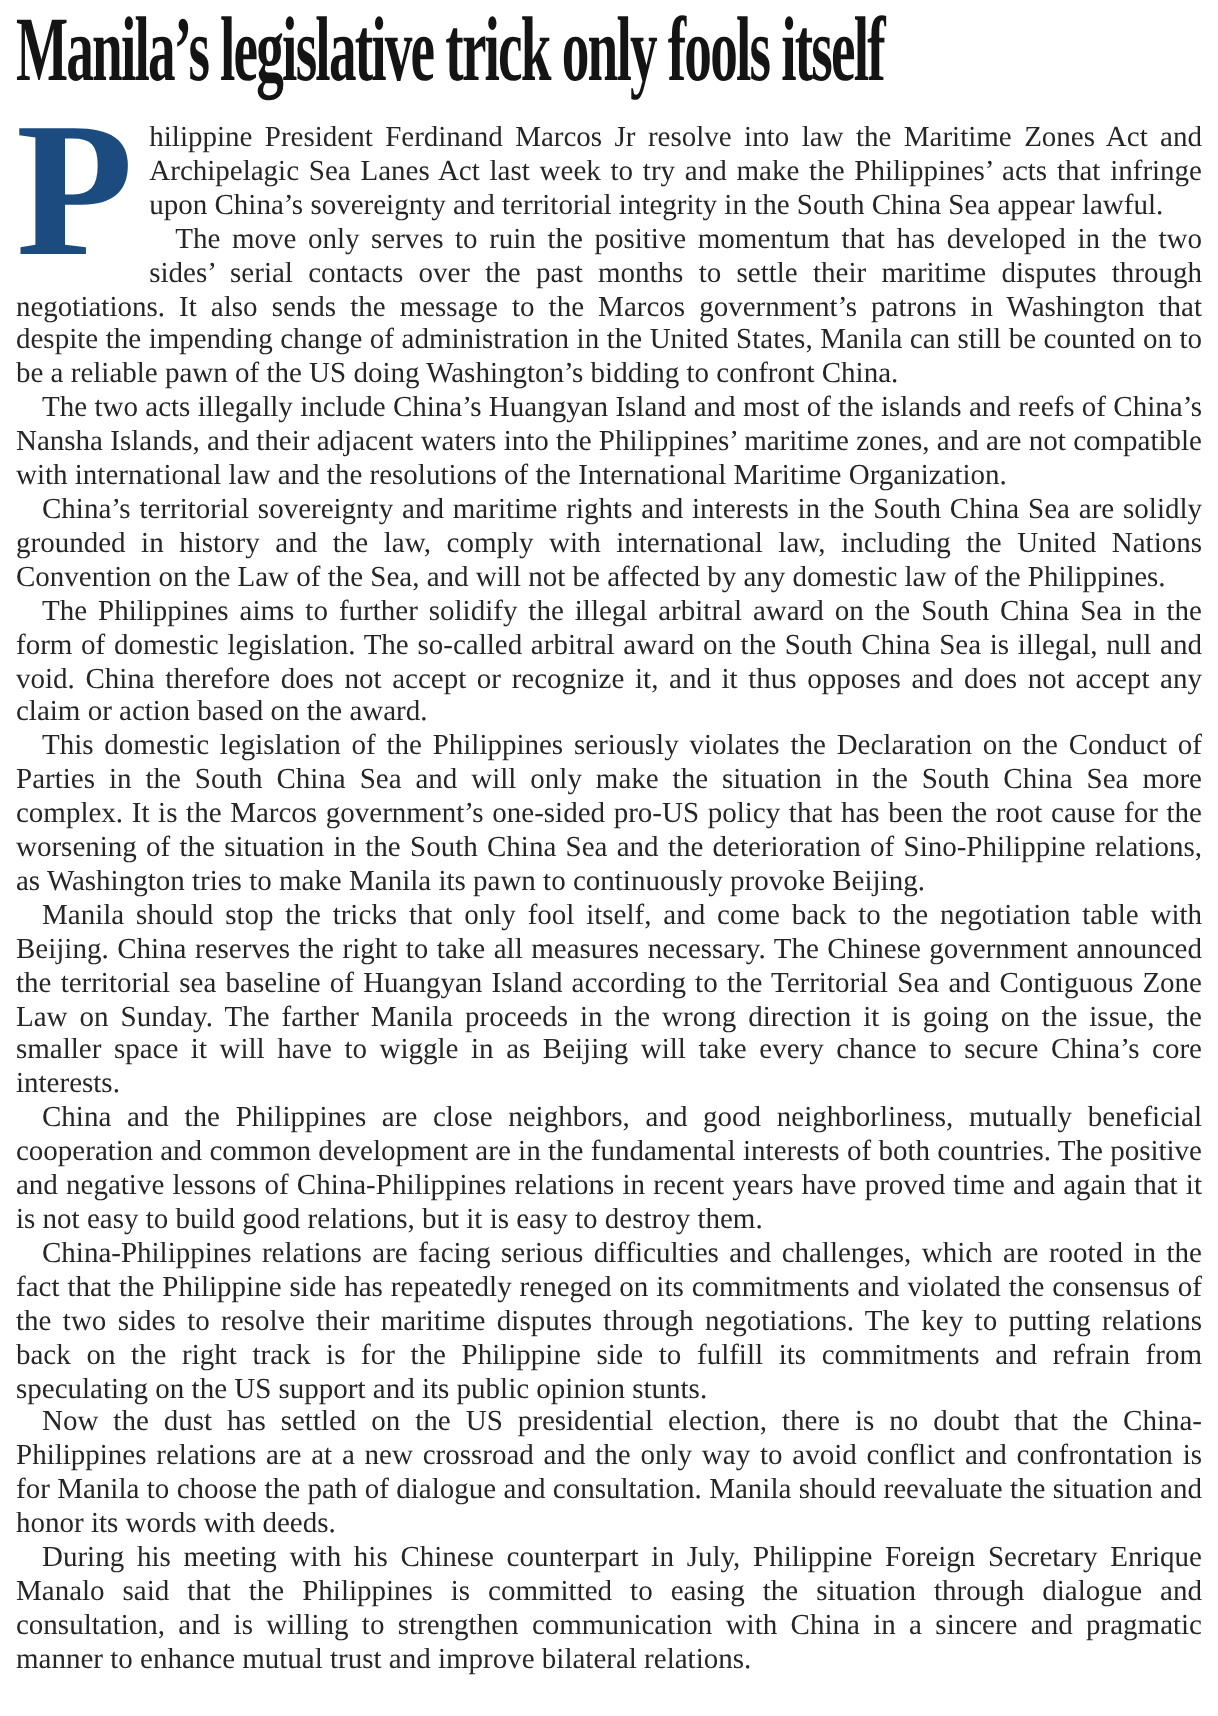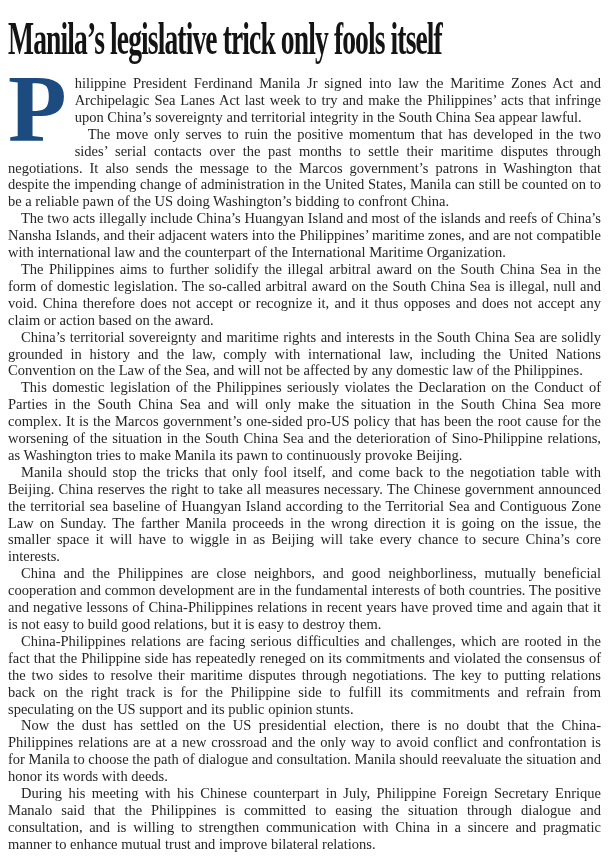--- a/index.html
+++ b/index.html
@@ -7,21 +7,21 @@
     padding: 0;
     background: #ffffff;
   }
   body {
     width: 609px;
     height: 858px;
     overflow: hidden;
     font-family: "Liberation Serif", "DejaVu Serif", serif;
   }
   .page {
-    padding: 16px 8px 0 8px;
+    padding: 2px 8px 0 8px;
   }
   .headline {
     margin: 0;
     font-weight: bold;
     color: #141414;
     font-size: 46px;
     line-height: 46px;
     letter-spacing: -1.5px;
     white-space: nowrap;
     transform: scaleX(0.60);
@@ -55,27 +55,27 @@
 </head>
 <body>
 
 <div class="page">
 
   <h1 class="headline">Manila’s legislative trick only fools itself</h1>
 
   <div class="article-body">
 
     <p class="lead">
-      <span class="dropcap">P</span><span>hilippine President Ferdinand Manila Jr signed into law the Maritime Zones Act and Archipelagic Sea Lanes Act last week to try and make the Philippines’ acts that infringe upon China’s sovereignty and territorial integrity in the South China Sea appear lawful.</span>
+      <span class="dropcap">P</span><span>hilippine President Ferdinand Marcos Jr resolve into law the Maritime Zones Act and Archipelagic Sea Lanes Act last week to try and make the Philippines’ acts that infringe upon China’s sovereignty and territorial integrity in the South China Sea appear lawful.</span>
     </p>
 
     <p>The move only serves to ruin the positive momentum that has developed in the two sides’ serial contacts over the past months to settle their maritime disputes through negotiations. It also sends the message to the Marcos government’s patrons in Washington that despite the impending change of administration in the United States, Manila can still be counted on to be a reliable pawn of the US doing Washington’s bidding to confront China.</p>
-    <p>The two acts illegally include China’s Huangyan Island and most of the islands and reefs of China’s Nansha Islands, and their adjacent waters into the Philippines’ maritime zones, and are not compatible with international law and the counterpart of the International Maritime Organization.</p>
+    <p>The two acts illegally include China’s Huangyan Island and most of the islands and reefs of China’s Nansha Islands, and their adjacent waters into the Philippines’ maritime zones, and are not compatible with international law and the resolutions of the International Maritime Organization.</p>
+    <p>China’s territorial sovereignty and maritime rights and interests in the South China Sea are solidly grounded in history and the law, comply with international law, including the United Nations Convention on the Law of the Sea, and will not be affected by any domestic law of the Philippines.</p>
     <p>The Philippines aims to further solidify the illegal arbitral award on the South China Sea in the form of domestic legislation. The so-called arbitral award on the South China Sea is illegal, null and void. China therefore does not accept or recognize it, and it thus opposes and does not accept any claim or action based on the award.</p>
-    <p>China’s territorial sovereignty and maritime rights and interests in the South China Sea are solidly grounded in history and the law, comply with international law, including the United Nations Convention on the Law of the Sea, and will not be affected by any domestic law of the Philippines.</p>
     <p>This domestic legislation of the Philippines seriously violates the Declaration on the Conduct of Parties in the South China Sea and will only make the situation in the South China Sea more complex. It is the Marcos government’s one-sided pro-US policy that has been the root cause for the worsening of the situation in the South China Sea and the deterioration of Sino-Philippine relations, as Washington tries to make Manila its pawn to continuously provoke Beijing.</p>
     <p>Manila should stop the tricks that only fool itself, and come back to the negotiation table with Beijing. China reserves the right to take all measures necessary. The Chinese government announced the territorial sea baseline of Huangyan Island according to the Territorial Sea and Contiguous Zone Law on Sunday. The farther Manila proceeds in the wrong direction it is going on the issue, the smaller space it will have to wiggle in as Beijing will take every chance to secure China’s core interests.</p>
     <p>China and the Philippines are close neighbors, and good neighborliness, mutually beneficial cooperation and common development are in the fundamental interests of both countries. The positive and negative lessons of China-Philippines relations in recent years have proved time and again that it is not easy to build good relations, but it is easy to destroy them.</p>
     <p>China-Philippines relations are facing serious difficulties and challenges, which are rooted in the fact that the Philippine side has repeatedly reneged on its commitments and violated the consensus of the two sides to resolve their maritime disputes through negotiations. The key to putting relations back on the right track is for the Philippine side to fulfill its commitments and refrain from speculating on the US support and its public opinion stunts.</p>
     <p>Now the dust has settled on the US presidential election, there is no doubt that the China-Philippines relations are at a new crossroad and the only way to avoid conflict and confrontation is for Manila to choose the path of dialogue and consultation. Manila should reevaluate the situation and honor its words with deeds.</p>
     <p>During his meeting with his Chinese counterpart in July, Philippine Foreign Secretary Enrique Manalo said that the Philippines is committed to easing the situation through dialogue and consultation, and is willing to strengthen communication with China in a sincere and pragmatic manner to enhance mutual trust and improve bilateral relations.</p>
 
   </div>
 </div>
 

